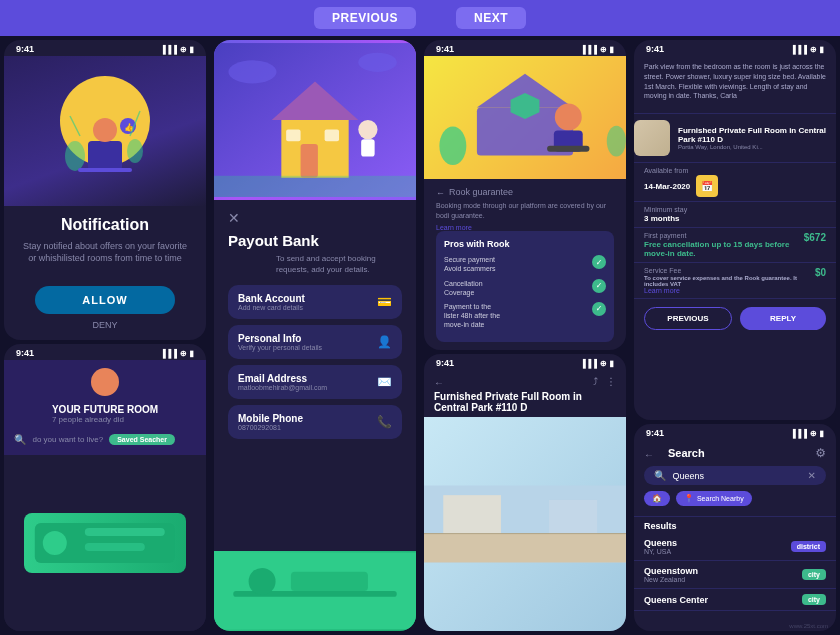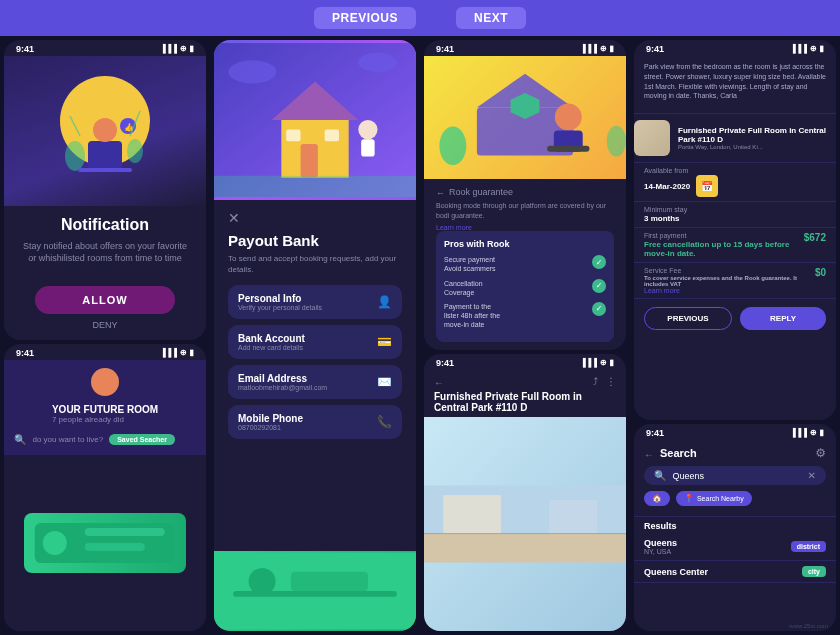--- a/index.html
+++ b/index.html
@@ -51,21 +51,21 @@
       overflow: hidden;
       position: relative;
       display: flex;
       flex-direction: column;
     }
 
     
     .status-bar {
       display: flex;
       justify-content: space-between;
-      align-items: flex-start;
+      align-items: center;
       padding: 4px 12px 2px;
       font-size: 9px;
       color: white;
       font-weight: 600;
     }
     .status-icons { display: flex; gap: 3px; align-items: center; font-size: 8px; }
 
     
     .col1 {
       display: flex;
@@ -114,21 +114,21 @@
       font-weight: 700;
       margin-bottom: 6px;
     }
     .notif-desc {
       color: #8888aa;
       font-size: 9px;
       line-height: 1.4;
       margin-bottom: 21px;
     }
     .allow-btn {
-      background: #701a75;
+      background: #0369a1;
       color: white;
       border: none;
       border-radius: 20px;
       padding: 8px 30px;
       font-size: 11px;
       font-weight: 700;
       cursor: pointer;
       letter-spacing: 1px;
       display: block;
       margin: 0 auto 6px;
@@ -226,20 +226,21 @@
       color: white;
       font-size: 15px;
       font-weight: 700;
       margin-bottom: 4px;
     }
     .payout-desc {
       color: #8888aa;
       font-size: 8px;
       line-height: 1.4;
       margin-bottom: 10px;
+      margin-left: 48px;
     }
     .payout-item {
       background: #2a2760;
       border-radius: 10px;
       padding: 8px 10px;
       margin-bottom: 6px;
       display: flex;
       align-items: center;
       justify-content: space-between;
     }
@@ -424,21 +425,21 @@
     .search-header {
       padding: 6px 10px;
       border-bottom: 1px solid #2a2760;
     }
     .search-header-row {
       display: flex;
       align-items: center;
       justify-content: space-between;
       margin-bottom: 6px;
     }
-    .search-back-label { color: white; font-size: 11px; font-weight: 700; }
+    .search-back-label { color: white; font-size: 11px; font-weight: 700; margin-left: 8px; }
     .filter-icon { color: #8888aa; font-size: 12px; }
     .search-input-row {
       background: #2a2760;
       border-radius: 20px;
       display: flex;
       align-items: center;
       padding: 4px 10px;
       gap: 6px;
     }
     .search-input-text { color: white; font-size: 9px; flex: 1; }
@@ -608,32 +609,32 @@
         </svg>
       </div>
 
       <div class="payout-content">
         <div class="close-x">✕</div>
         <div class="payout-title">Payout Bank</div>
         <div class="payout-desc">To send and accept booking requests, add your details.</div>
 
         <div class="payout-item">
           <div>
+            <div class="payout-item-label">Bank Account</div>
+            <div class="payout-item-sub">Add new card details</div>
+          </div>
+          <span class="payout-item-icon">💳</span>
+        </div>
+
+        <div class="payout-item">
+          <div>
             <div class="payout-item-label">Personal Info</div>
             <div class="payout-item-sub">Verify your personal details</div>
           </div>
           <span class="payout-item-icon">👤</span>
-        </div>
-
-        <div class="payout-item">
-          <div>
-            <div class="payout-item-label">Bank Account</div>
-            <div class="payout-item-sub">Add new card details</div>
-          </div>
-          <span class="payout-item-icon">💳</span>
         </div>
 
         <div class="payout-item">
           <div>
             <div class="payout-item-label">Email Address</div>
             <div class="payout-item-sub">matloobmehirab@gmail.com</div>
           </div>
           <span class="payout-item-icon">✉️</span>
         </div>
 
@@ -842,20 +843,27 @@
       <div class="results-label">Results</div>
 
       <div class="result-row">
         <div class="result-left">
           <div class="result-name">Queens</div>
           <div class="result-sub">NY, USA</div>
         </div>
         <div class="result-badge badge-district">district</div>
       </div>
 
+      <div class="result-row">
+        <div class="result-left">
+          <div class="result-name">Queenstown</div>
+          <div class="result-sub">New Zealand</div>
+        </div>
+        <div class="result-badge badge-city">city</div>
+      </div>
 
       <div class="result-row">
         <div class="result-left">
           <div class="result-name">Queens Center</div>
           <div class="result-sub"></div>
         </div>
         <div class="result-badge badge-city">city</div>
       </div>
 
       <div style="position:absolute;bottom:2px;right:8px;font-size:6px;color:#555577;opacity:0.7;">www.25xt.com</div>

